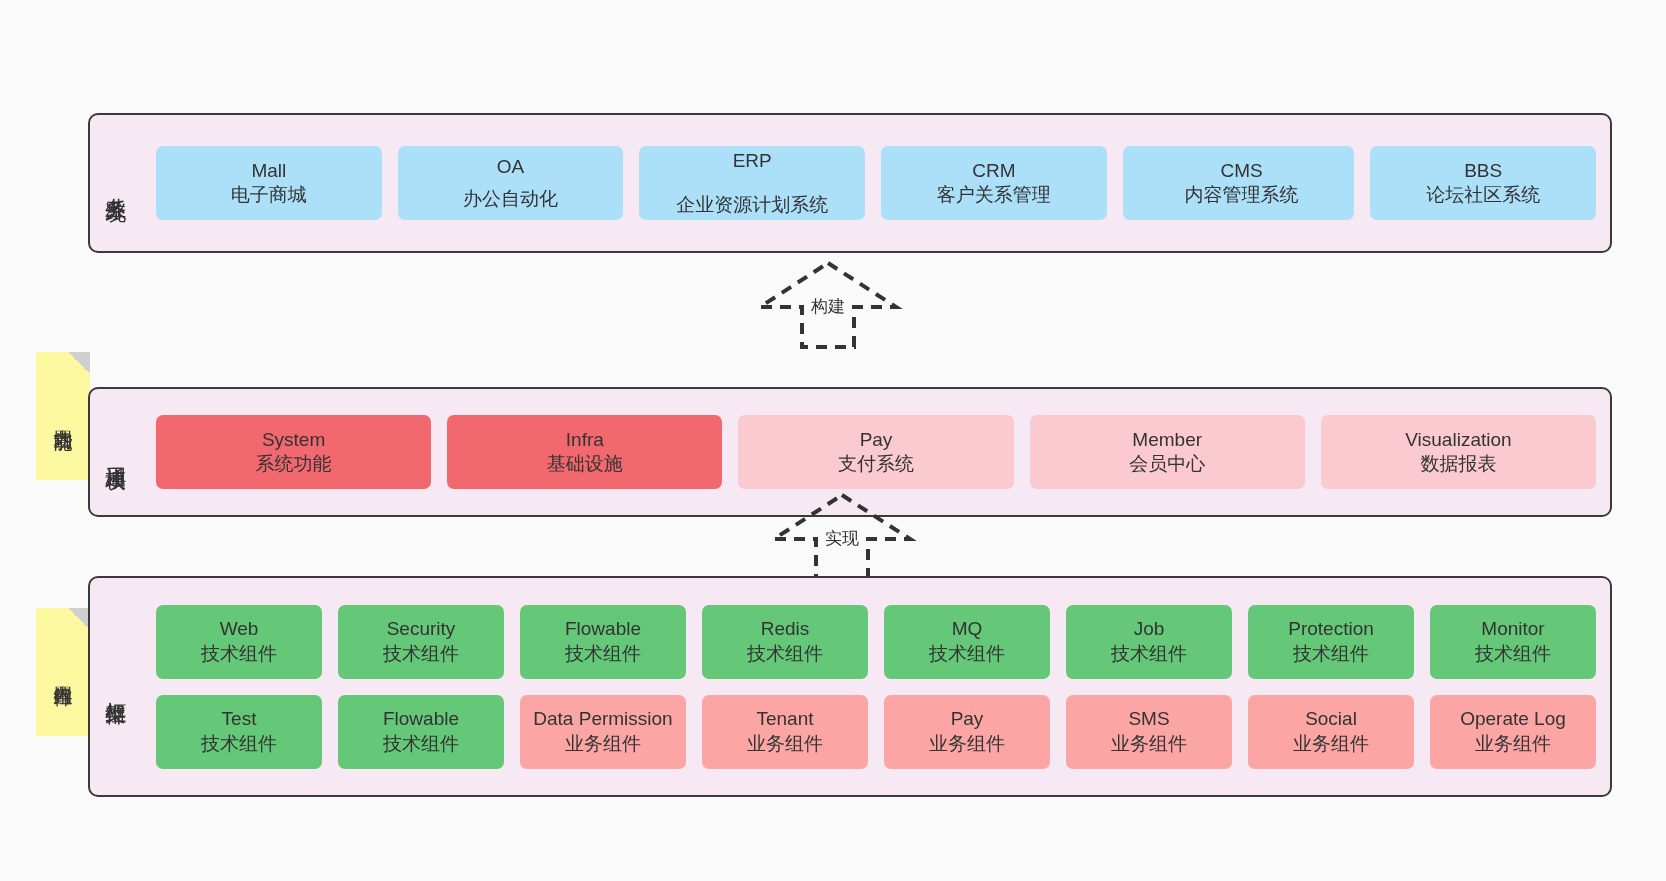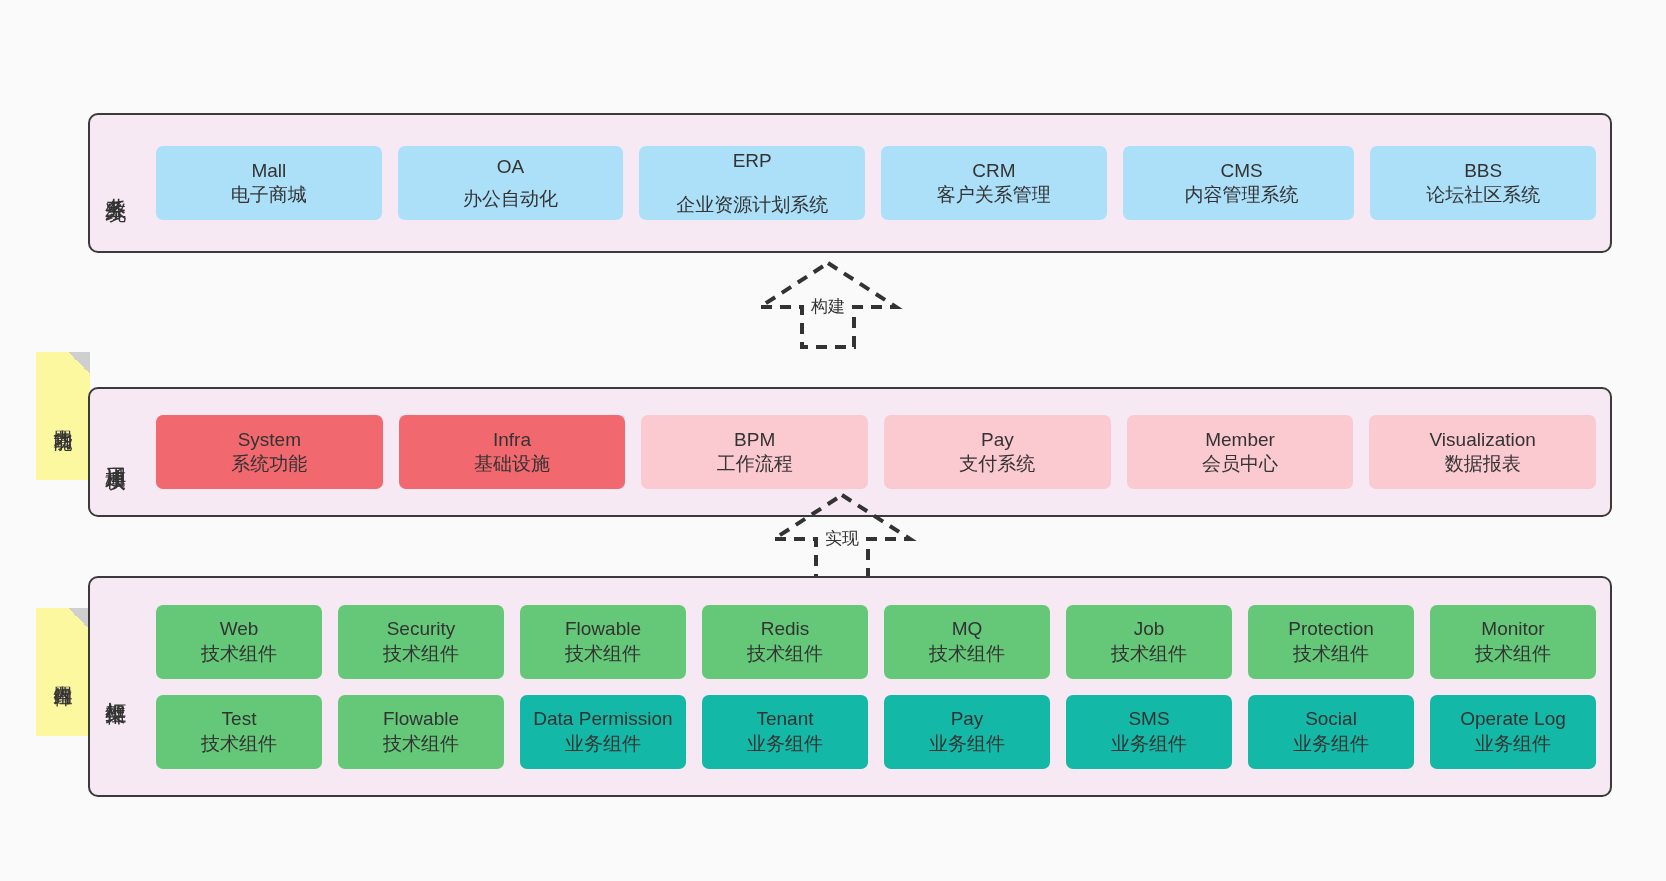--- a/index.html
+++ b/index.html
@@ -72,21 +72,21 @@
   }
   .cell .l1 { white-space: nowrap; }
   .cell .l2 { white-space: nowrap; }
   .cell.wrap .l1 { white-space: normal; }
 
   
   .c-blue      { background: #ace0f9; }
   .c-red       { background: #f2686f; }
   .c-pink      { background: #fbc9d0; }
   .c-green     { background: #64c878; }
-  .c-lightgreen{ background: #14b8a6; }
+  .c-lightgreen{ background: #fca5a5; }
 
   
   .note {
     position: absolute;
     box-sizing: border-box;
     background: #fbf8a0;
     display: flex;
     align-items: center;
     justify-content: center;
     font-size: 19px;
@@ -181,24 +181,20 @@
 
         <div class="cell c-red" style="height:74px;">
           <span class="l1">System</span>
           <span class="l2">系统功能</span>
         </div>
         <div class="cell c-red" style="height:74px;">
           <span class="l1">Infra</span>
           <span class="l2">基础设施</span>
         </div>
         <div class="cell c-pink" style="height:74px;">
-          <span class="l1">BPM</span>
-          <span class="l2">工作流程</span>
-        </div>
-        <div class="cell c-pink" style="height:74px;">
           <span class="l1">Pay</span>
           <span class="l2">支付系统</span>
         </div>
         <div class="cell c-pink" style="height:74px;">
           <span class="l1">Member</span>
           <span class="l2">会员中心</span>
         </div>
         <div class="cell c-pink" style="height:74px;">
           <span class="l1">Visualization</span>
           <span class="l2">数据报表</span>

